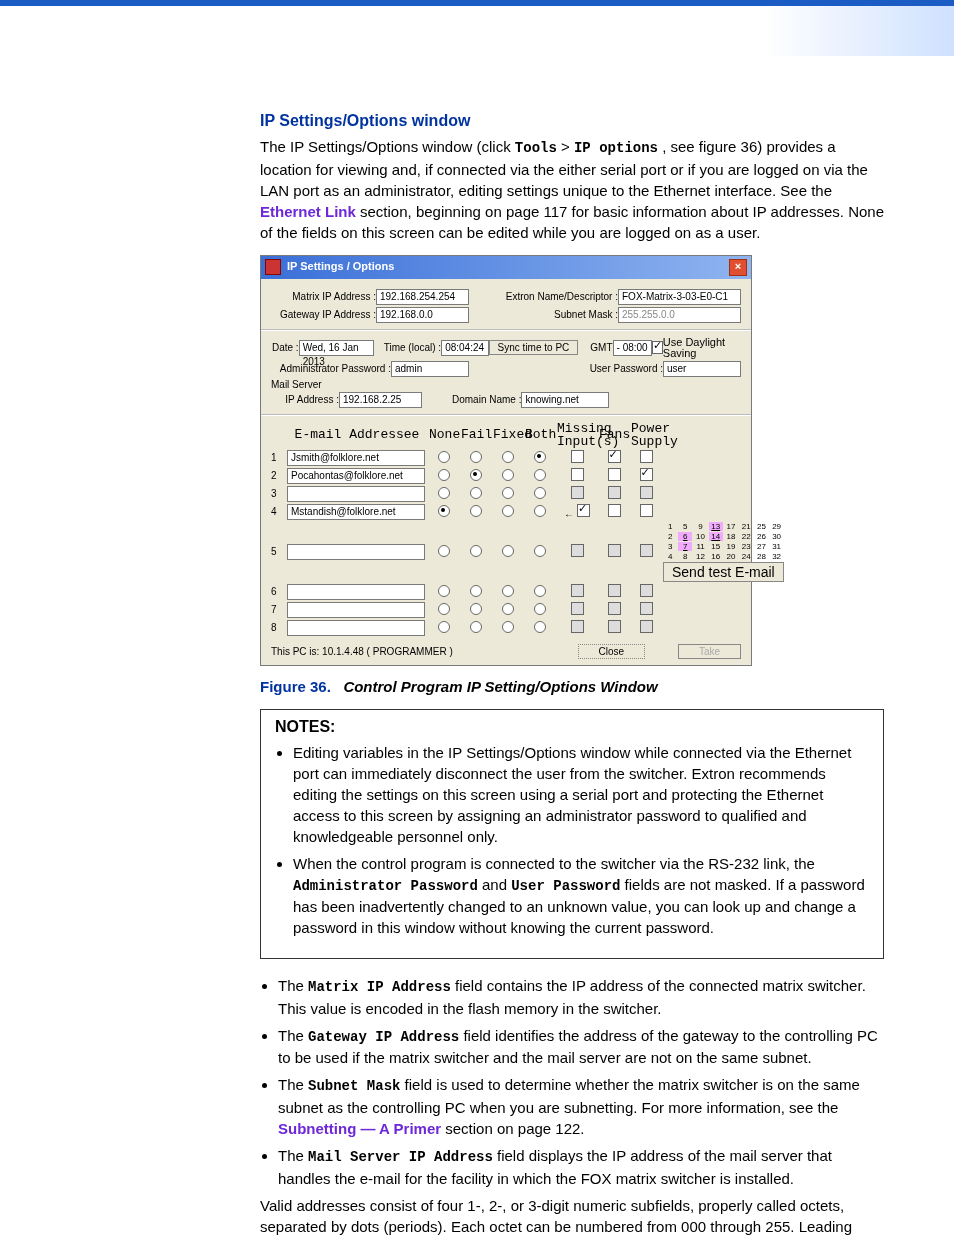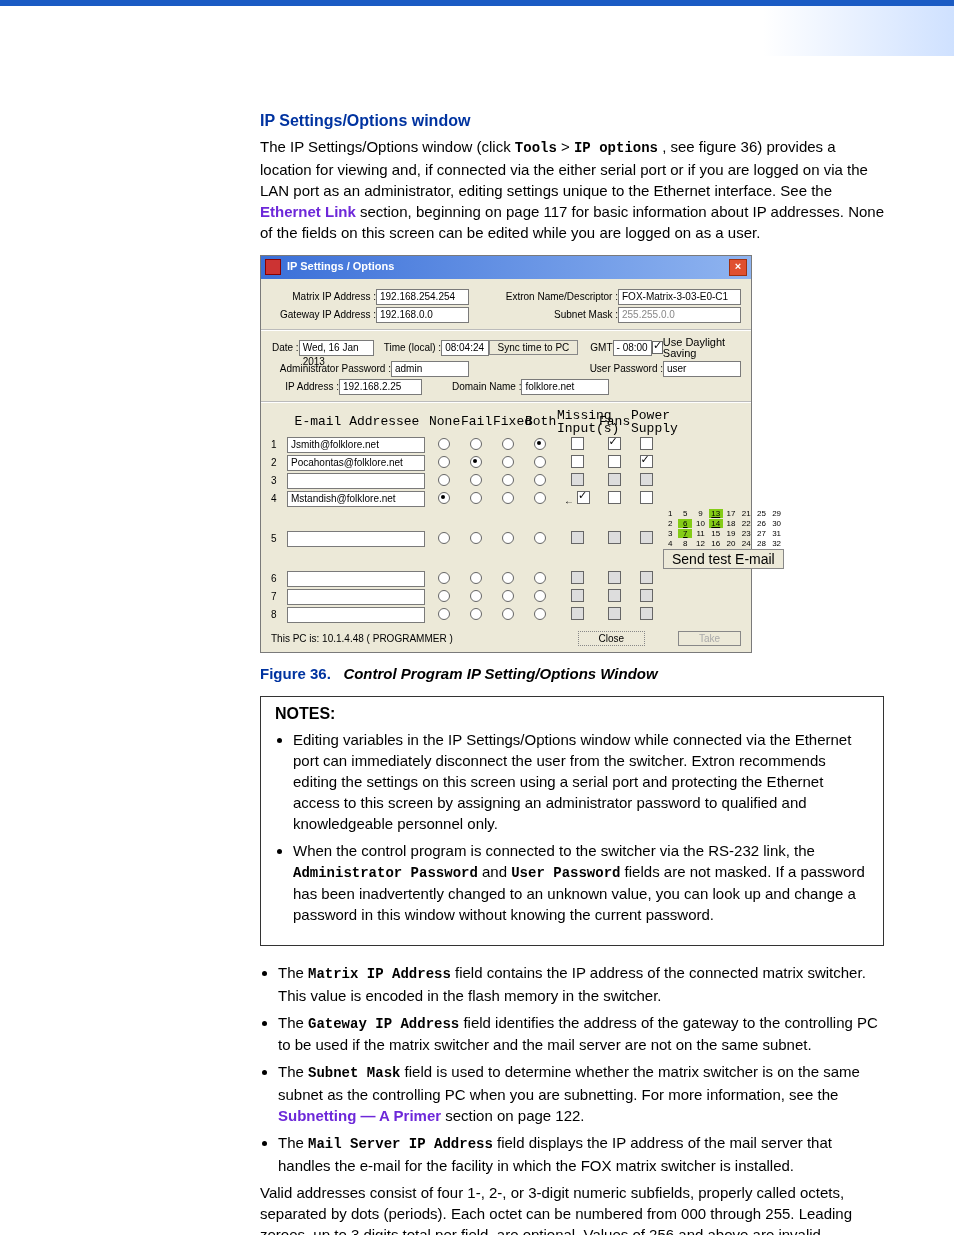--- a/index.html
+++ b/index.html
@@ -76,21 +76,21 @@
   .cb.dis { background:#ddd; }
   .cb.checked::after{content:"✓";position:absolute;left:0;top:-3px;font-size:11px;}
   .rb { width:10px;height:10px;border:1px solid #666;border-radius:50%;background:#fff;display:inline-block;position:relative;}
   .rb.sel::after{content:"";position:absolute;left:2px;top:2px;width:4px;height:4px;background:#000;border-radius:50%;}
   .btn { background:#ece9d8;border:1px solid #888;padding:1px 8px;font-size:10px;white-space:nowrap;}
   .hr { height:0; border-top:1px solid #bbb; border-bottom:1px solid #fff; margin:6px -10px; }
   .tbl { display:grid; grid-template-columns: 14px 140px 30px 30px 30px 30px 40px 30px 30px 1fr; gap:2px 2px; align-items:center;}
   .hdr { font-size:13px; text-align:center;font-family:Liberation Mono, monospace;}
   .numcol{ display:grid; grid-template-columns: repeat(8, 1fr); gap:1px; font-size:8px; }
   .numcol span{ text-align:center;}
-  .numcol .hl{ background:#84cc16;text-decoration:underline; }
+  .numcol .hl{ background:#f0abfc;text-decoration:underline; }
   .bottom-row{ display:flex; justify-content:space-between; align-items:center; margin-top:10px;}
 </style>
 </head>
 <body>
 
 <div class="topbar"></div>
 
 <div class="page">
 
   <h3 class="blue">IP Settings/Options window</h3>
@@ -141,24 +141,27 @@
         <span style="font-size:11px;line-height:1">Use Daylight Saving</span>
       </div>
       <div class="row">
         <span class="lbl" style="width:120px">Administrator Password :</span>
         <span class="inp" style="width:70px">admin</span>
         <span style="flex:1"></span>
         <span class="lbl">User Password :</span>
         <span class="inp" style="width:70px">user</span>
       </div>
       <div class="row">
+          <span>Mail Server</span>
+        </div>
+      <div class="row">
         <span class="lbl" style="width:60px;margin-left:8px">IP Address :</span>
         <span class="inp" style="width:75px">192.168.2.25</span>
         <span class="lbl" style="margin-left:30px">Domain Name :</span>
-        <span class="inp" style="width:80px">folklore.net</span>
+        <span class="inp" style="width:80px">knowing.net</span>
       </div>
       <div class="hr"></div>
 
       <div class="tbl">
         <span></span>
         <span class="hdr">E-mail Addressee</span>
         <span class="hdr">None</span>
         <span class="hdr">Fail</span>
         <span class="hdr">Fixed</span>
         <span class="hdr">Both</span>

